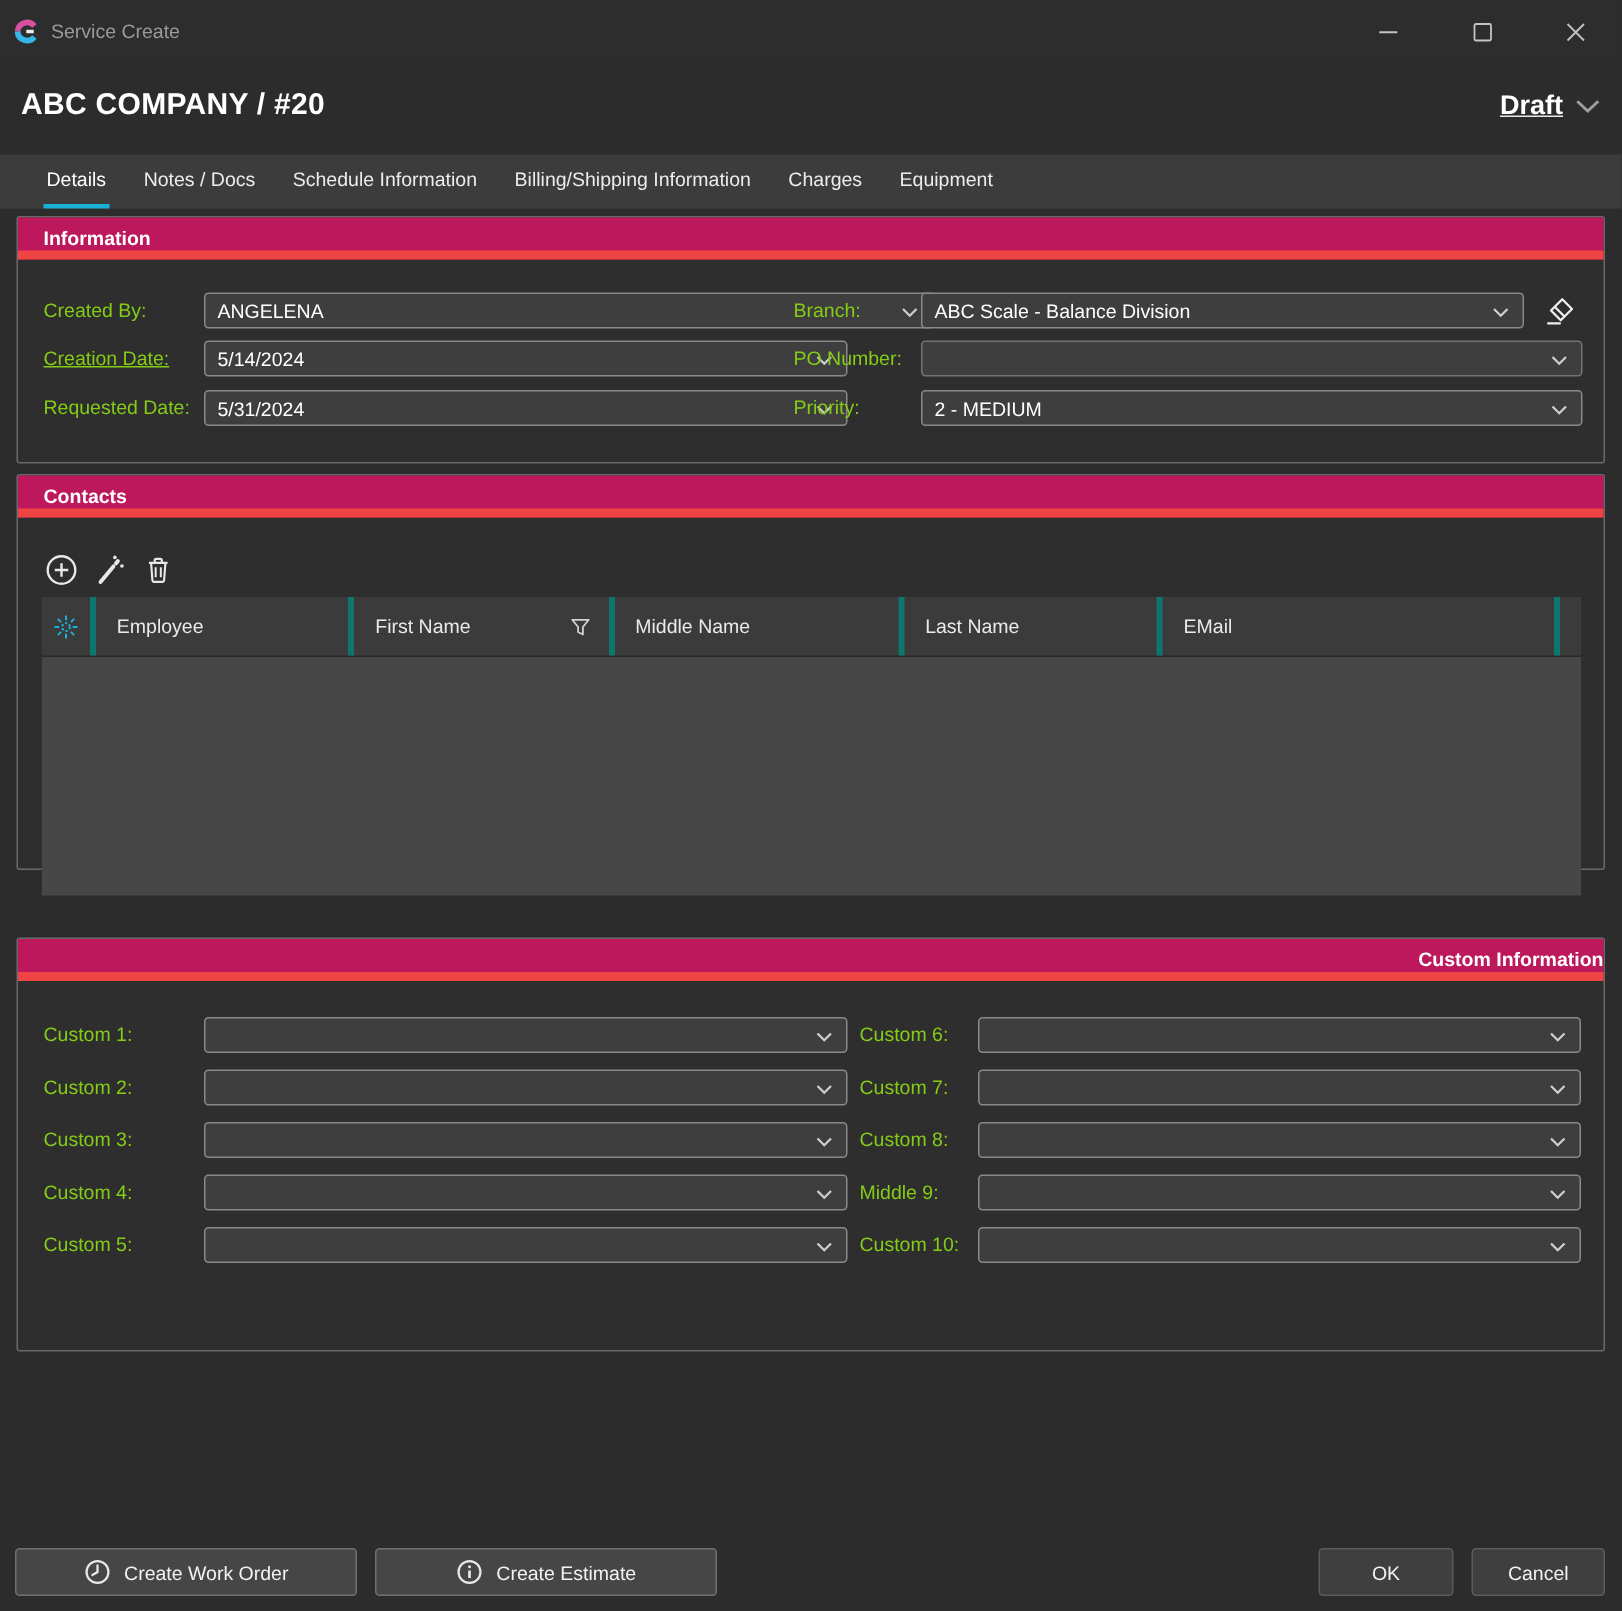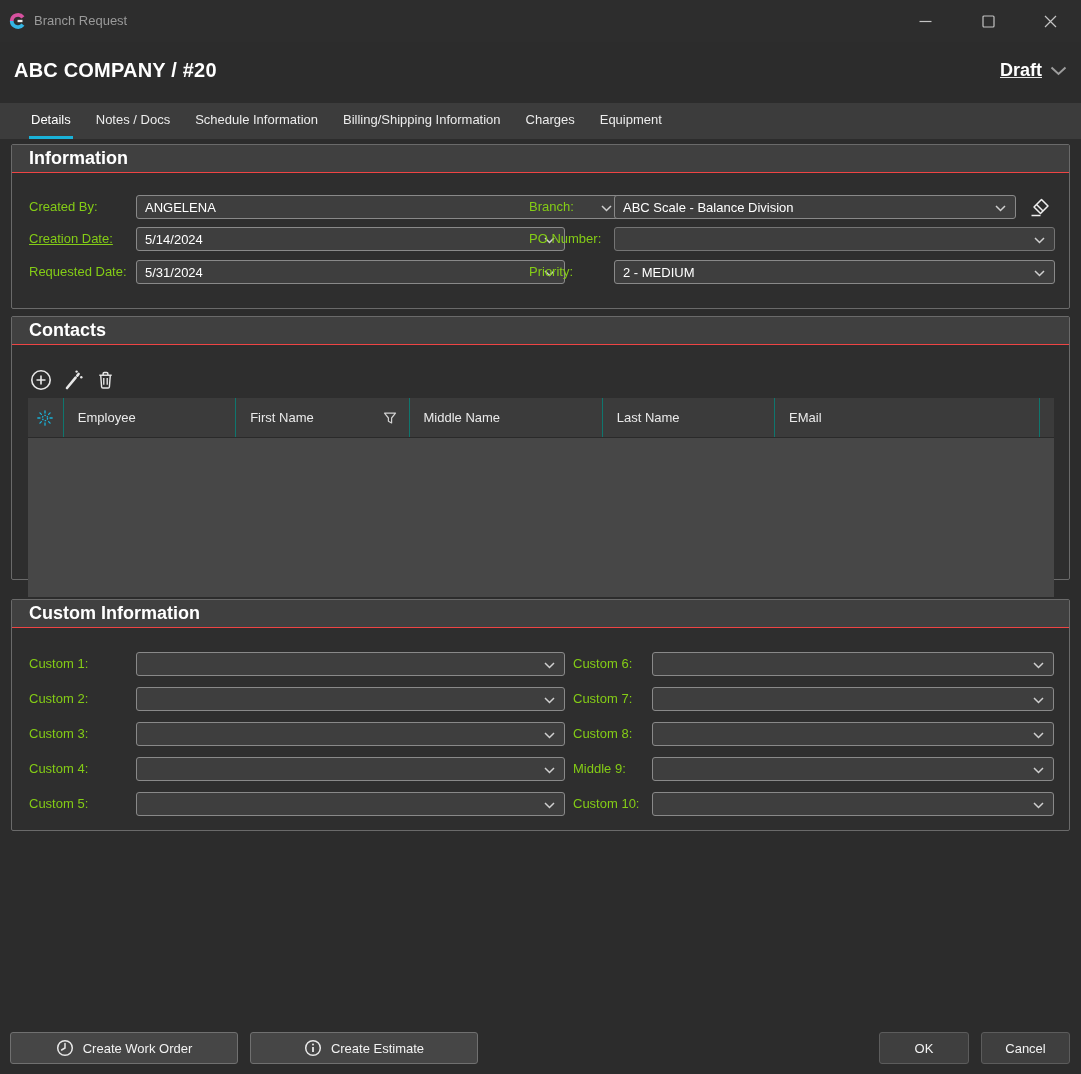--- a/index.html
+++ b/index.html
@@ -19,53 +19,53 @@
 
   .page-title { position:absolute; left:14px; top:59px; font-size:20px; font-weight:bold; color:#ffffff; letter-spacing:.2px; }
   .status-wrap { position:absolute; right:14px; top:60px; display:flex; align-items:center; gap:8px;text-decoration:underline; }
   .status-text { font-size:18px; font-weight:bold; color:#ffffff; }
 
   .tabbar { position:absolute; left:0; top:103px; width:1081px; height:36px; background:#3c3c3c; display:flex; padding-left:29px; }
   .tab { height:36px; line-height:34px; margin-right:21px; padding:0 2px; color:#ececec; font-size:13px; border-bottom:3px solid transparent; white-space:nowrap; cursor:default; }
   .tab.active { color:#ffffff; border-bottom-color:var(--accent); }
 
   .panel { position:absolute; left:11px; width:1059px; background:#2e2e2e; border:1px solid #6a6a6a; border-radius:2px; }
-  .panel-header { height:28px; background:#404040; border-bottom:1px solid #ef4444; color:#ffffff; font-weight:bold; font-size:18px; line-height:27px; padding-left:17px; }
+  .panel-header { height:28px; background:#be185d; border-bottom:6px solid #ef4444; color:#ffffff; font-weight:bold; font-size:13px; line-height:27px; padding-left:17px; }
 
   .lbl { position:absolute; height:24px; line-height:24px; color:#84cc16; font-size:13px; white-space:nowrap; }
   .dd { position:absolute; height:24px; background:#3e3e3e; border:1px solid #898989; border-radius:3px; display:flex; align-items:center; padding:0 26px 0 8px; color:#ffffff; font-size:13px; cursor:default; }
   .dd.dim { border-color:#747474; }
   .dd .chev { position:absolute; right:9px; top:9px; }
 
   .iconbtn { position:absolute; width:26px; height:26px; display:flex; align-items:center; justify-content:center; cursor:default; }
 
   .grid { position:absolute; left:16px; top:81px; width:1026px; }
   .grid-header { display:flex; height:40px; background:#3b3b3b; border-bottom:1px solid #2a2a2a; }
-  .gh-cell { display:flex; align-items:center; padding-left:14px; color:#eaeaea; font-size:13px; border-right:1px solid #0f766e; position:relative; }
+  .gh-cell { display:flex; align-items:center; padding-left:14px; color:#eaeaea; font-size:13px; border-right:4px solid #0f766e; position:relative; }
   .gh-cell.c0 { justify-content:center; padding-left:0; color:var(--accent); }
   .w0{width:36px;} .w1{width:173px;} .w2{width:174px;} .w3{width:194px;} .w4{width:173px;} .w5{width:266px;} .w6{width:10px; border-right:none;}
   .gh-filter { position:absolute; right:12px; top:13px; }
   .grid-body { background:#474747; height:159px; }
 
   .btn { position:absolute; height:32px; display:flex; align-items:center; justify-content:center; gap:9px; background:#464646; border:1px solid #707070; border-radius:3px; color:#f2f2f2; font-size:13px; cursor:default; }
   .btn.secondary { background:#3f3f3f; border-color:#5c5c5c; }
 </style>
 </head>
 <body style="--accent: #1ab2d8;">
 
 <div class="titlebar">
   <span class="logo">
     <svg viewBox="0 0 20 20" width="18" height="18">
       <path d="M15.5 6 A7 7 0 0 0 3 10" fill="none" stroke="#d6519f" stroke-width="4.2"></path>
       <path d="M3 10 A7 7 0 0 0 15.5 14" fill="none" stroke="#35b6e5" stroke-width="4.2"></path>
       <rect x="9.5" y="8.7" width="8.5" height="2.6" fill="#2d2d2d"></rect>
       <rect x="9.5" y="8.7" width="5.5" height="2.6" fill="#ececec"></rect>
     </svg>
   </span>
-  <span class="app-title">Branch Request</span>
+  <span class="app-title">Service Create</span>
 
   <div class="winbtn" style="left:908px;">
     <svg width="13" height="13" viewBox="0 0 13 13">
         <path d="M0.5 6.5 H12.5" stroke="#c4c4c4" stroke-width="1.2"></path>
       </svg>
   </div>
   <div class="winbtn" style="left:971px;">
     <svg width="13" height="13" viewBox="0 0 13 13">
         <rect x="1" y="1" width="11" height="11" rx="1" fill="none" stroke="#c4c4c4" stroke-width="1.2"></rect>
       </svg>
@@ -204,21 +204,21 @@
       </div>
       <div class="gh-cell w5">
         <span>EMail</span>
       </div>
       <div class="gh-cell w6"></div>
     </div>
     <div class="grid-body"></div>
   </div>
 </div>
 
-<div class="panel" style="top:599px; height:232px;">
+<div class="panel" style="top:625px; height:276px;text-align:right;">
   <div class="panel-header">Custom Information</div>
 
   <div class="lbl" style="left:17px; top:52px;">Custom 1:</div>
   <div class="dd" style="left:124px; top:52px; width:429px;">
     <span></span>
     <svg class="chev" width="11" height="7" viewBox="0 0 11 7">
         <path d="M1 1 L5.5 5.5 L10 1" fill="none" stroke="#cfcfcf" stroke-width="1.5"></path>
       </svg>
   </div>
   <div class="lbl" style="left:17px; top:87px;">Custom 2:</div>

